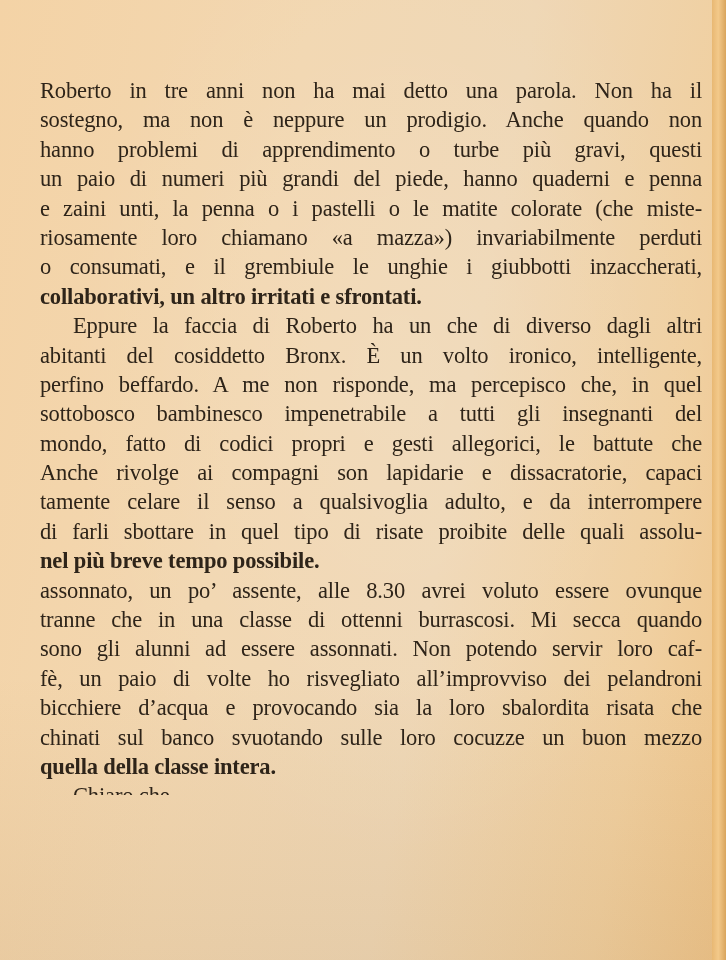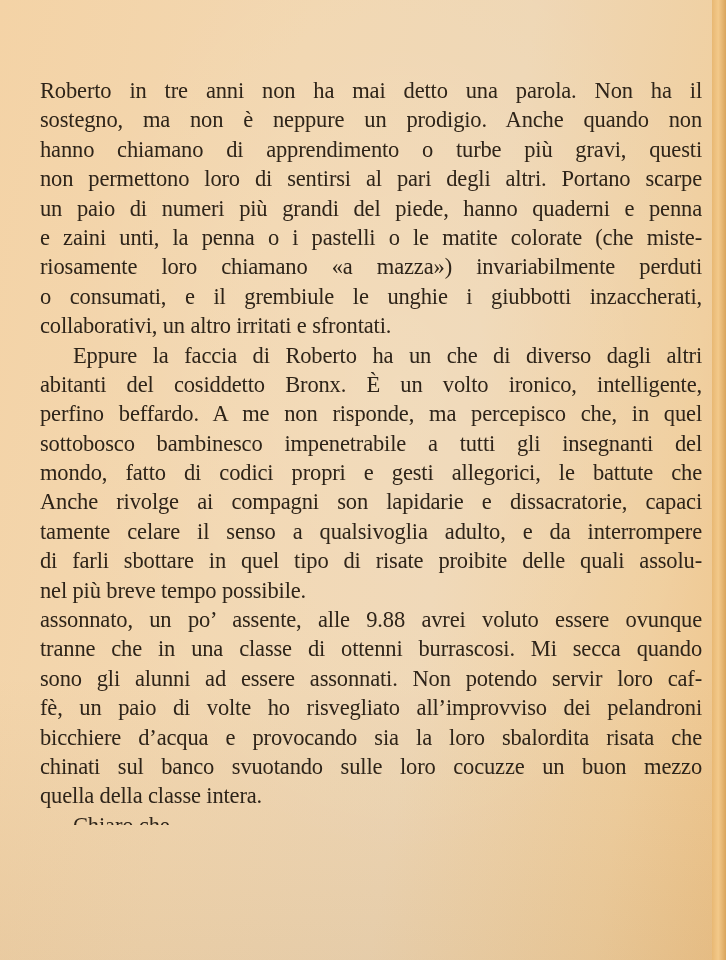--- a/index.html
+++ b/index.html
@@ -42,20 +42,21 @@
     height: 29.4px;
     line-height: 29.4px;
     font-size: 22.5px;
     white-space: nowrap;
     text-align-last: justify;
     text-align: justify;
     letter-spacing: -0.15px;
   }
   .line.last {
     text-align-last: left;
+    font-weight: bold;
   }
   .line.indent {
     padding-left: 33px;
   }
   .line.cut {
     height: 14px;
     overflow: hidden;
     line-height: 29.4px;
     text-align-last: left;
   }
@@ -64,43 +65,42 @@
 <body>
 
 <div class="page-shade"></div>
 <div class="page-edge"></div>
 
 <div class="text-block">
 
   <div>
     <span class="line">Roberto in tre anni non ha mai detto una parola. Non ha il</span>
     <span class="line">sostegno, ma non è neppure un prodigio. Anche quando non</span>
-    <span class="line">hanno chiamano di apprendimento o turbe più gravi, questi</span>
-    <span class="line">non permettono loro di sentirsi al pari degli altri. Portano scarpe</span>
+    <span class="line">hanno problemi di apprendimento o turbe più gravi, questi</span>
     <span class="line">un paio di numeri più grandi del piede, hanno quaderni e penna</span>
     <span class="line">e zaini unti, la penna o i pastelli o le matite colorate (che miste-</span>
     <span class="line">riosamente loro chiamano «a mazza») invariabilmente perduti</span>
     <span class="line">o consumati, e il grembiule le unghie i giubbotti inzaccherati,</span>
     <span class="line last">collaborativi, un altro irritati e sfrontati.</span>
   </div>
 
   <div>
     <span class="line indent">Eppure la faccia di Roberto ha un che di diverso dagli altri</span>
     <span class="line">abitanti del cosiddetto Bronx. È un volto ironico, intelligente,</span>
     <span class="line">perfino beffardo. A me non risponde, ma percepisco che, in quel</span>
     <span class="line">sottobosco bambinesco impenetrabile a tutti gli insegnanti del</span>
     <span class="line">mondo, fatto di codici propri e gesti allegorici, le battute che</span>
     <span class="line">Anche rivolge ai compagni son lapidarie e dissacratorie, capaci</span>
     <span class="line">tamente celare il senso a qualsivoglia adulto, e da interrompere</span>
     <span class="line">di farli sbottare in quel tipo di risate proibite delle quali assolu-</span>
     <span class="line last">nel più breve tempo possibile.</span>
   </div>
 
   <div>
-    <span class="line">assonnato, un po’ assente, alle 9.88 avrei voluto essere ovunque</span>
+    <span class="line">assonnato, un po’ assente, alle 8.30 avrei voluto essere ovunque</span>
     <span class="line">tranne che in una classe di ottenni burrascosi. Mi secca quando</span>
     <span class="line">sono gli alunni ad essere assonnati. Non potendo servir loro caf-</span>
     <span class="line">fè, un paio di volte ho risvegliato all’improvviso dei pelandroni</span>
     <span class="line">bicchiere d’acqua e provocando sia la loro sbalordita risata che</span>
     <span class="line">chinati sul banco svuotando sulle loro cocuzze un buon mezzo</span>
     <span class="line last">quella della classe intera.</span>
   </div>
 
   <div>
     <span class="line indent cut">Chiaro che …</span>

